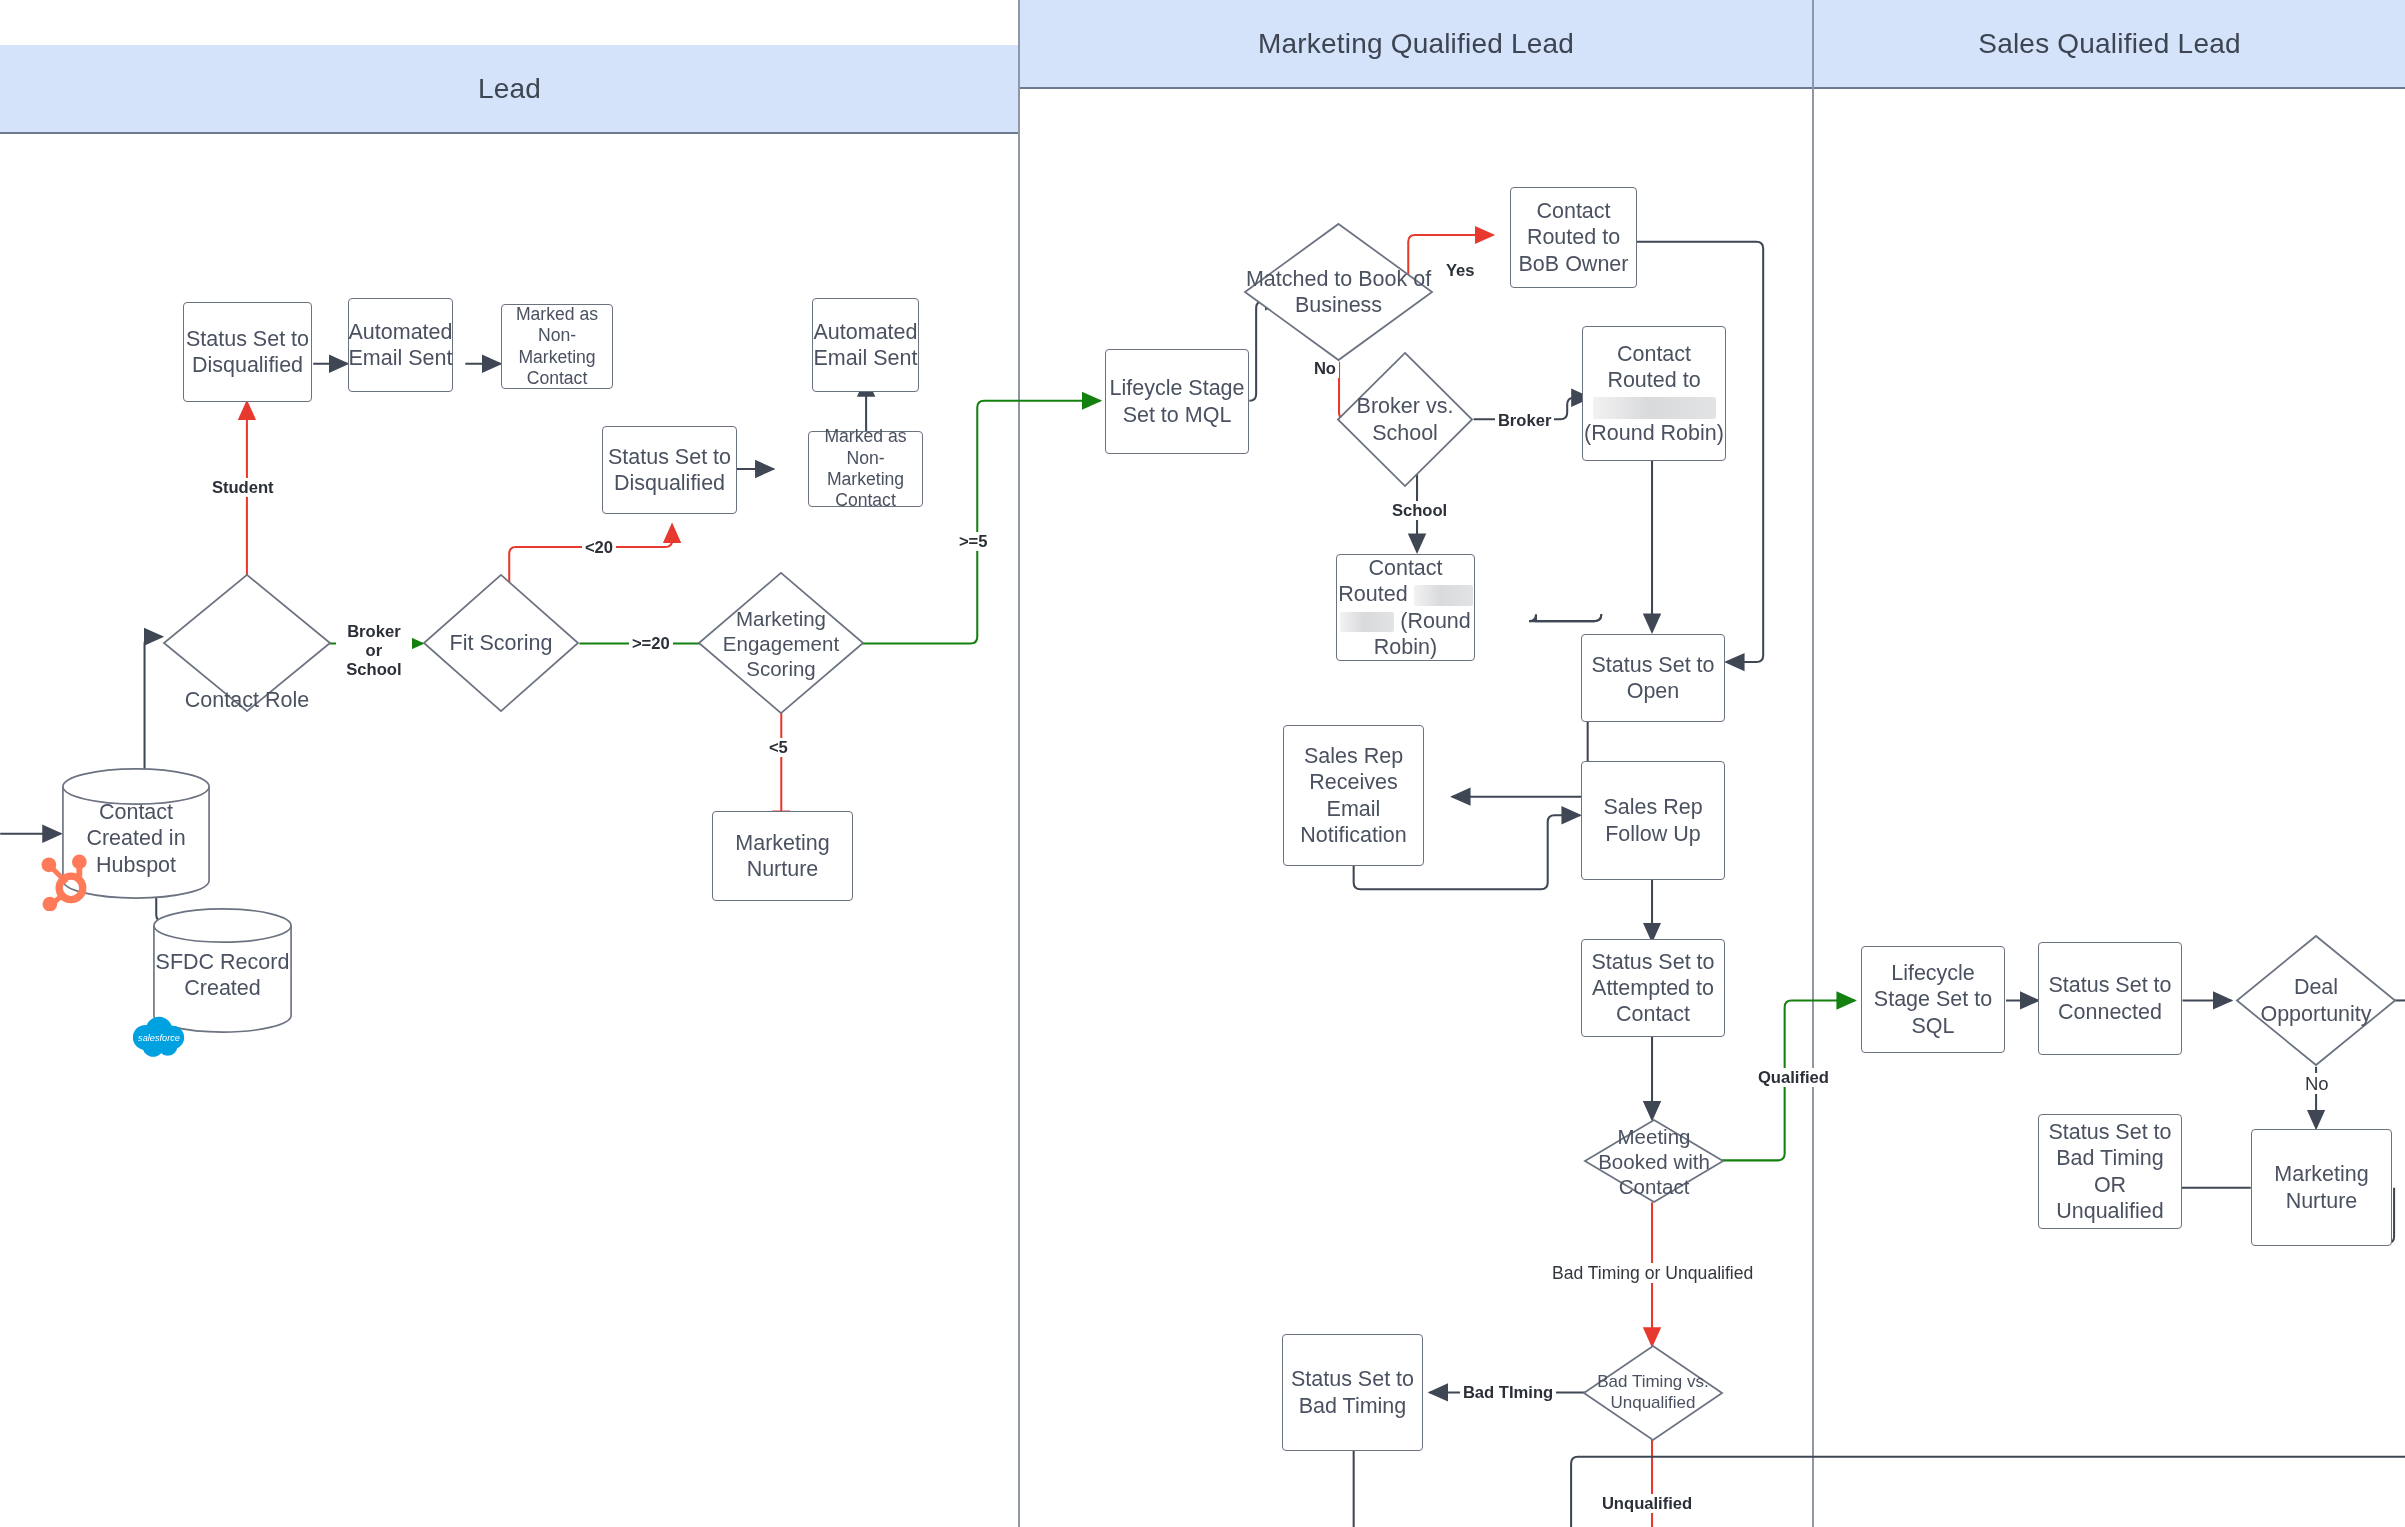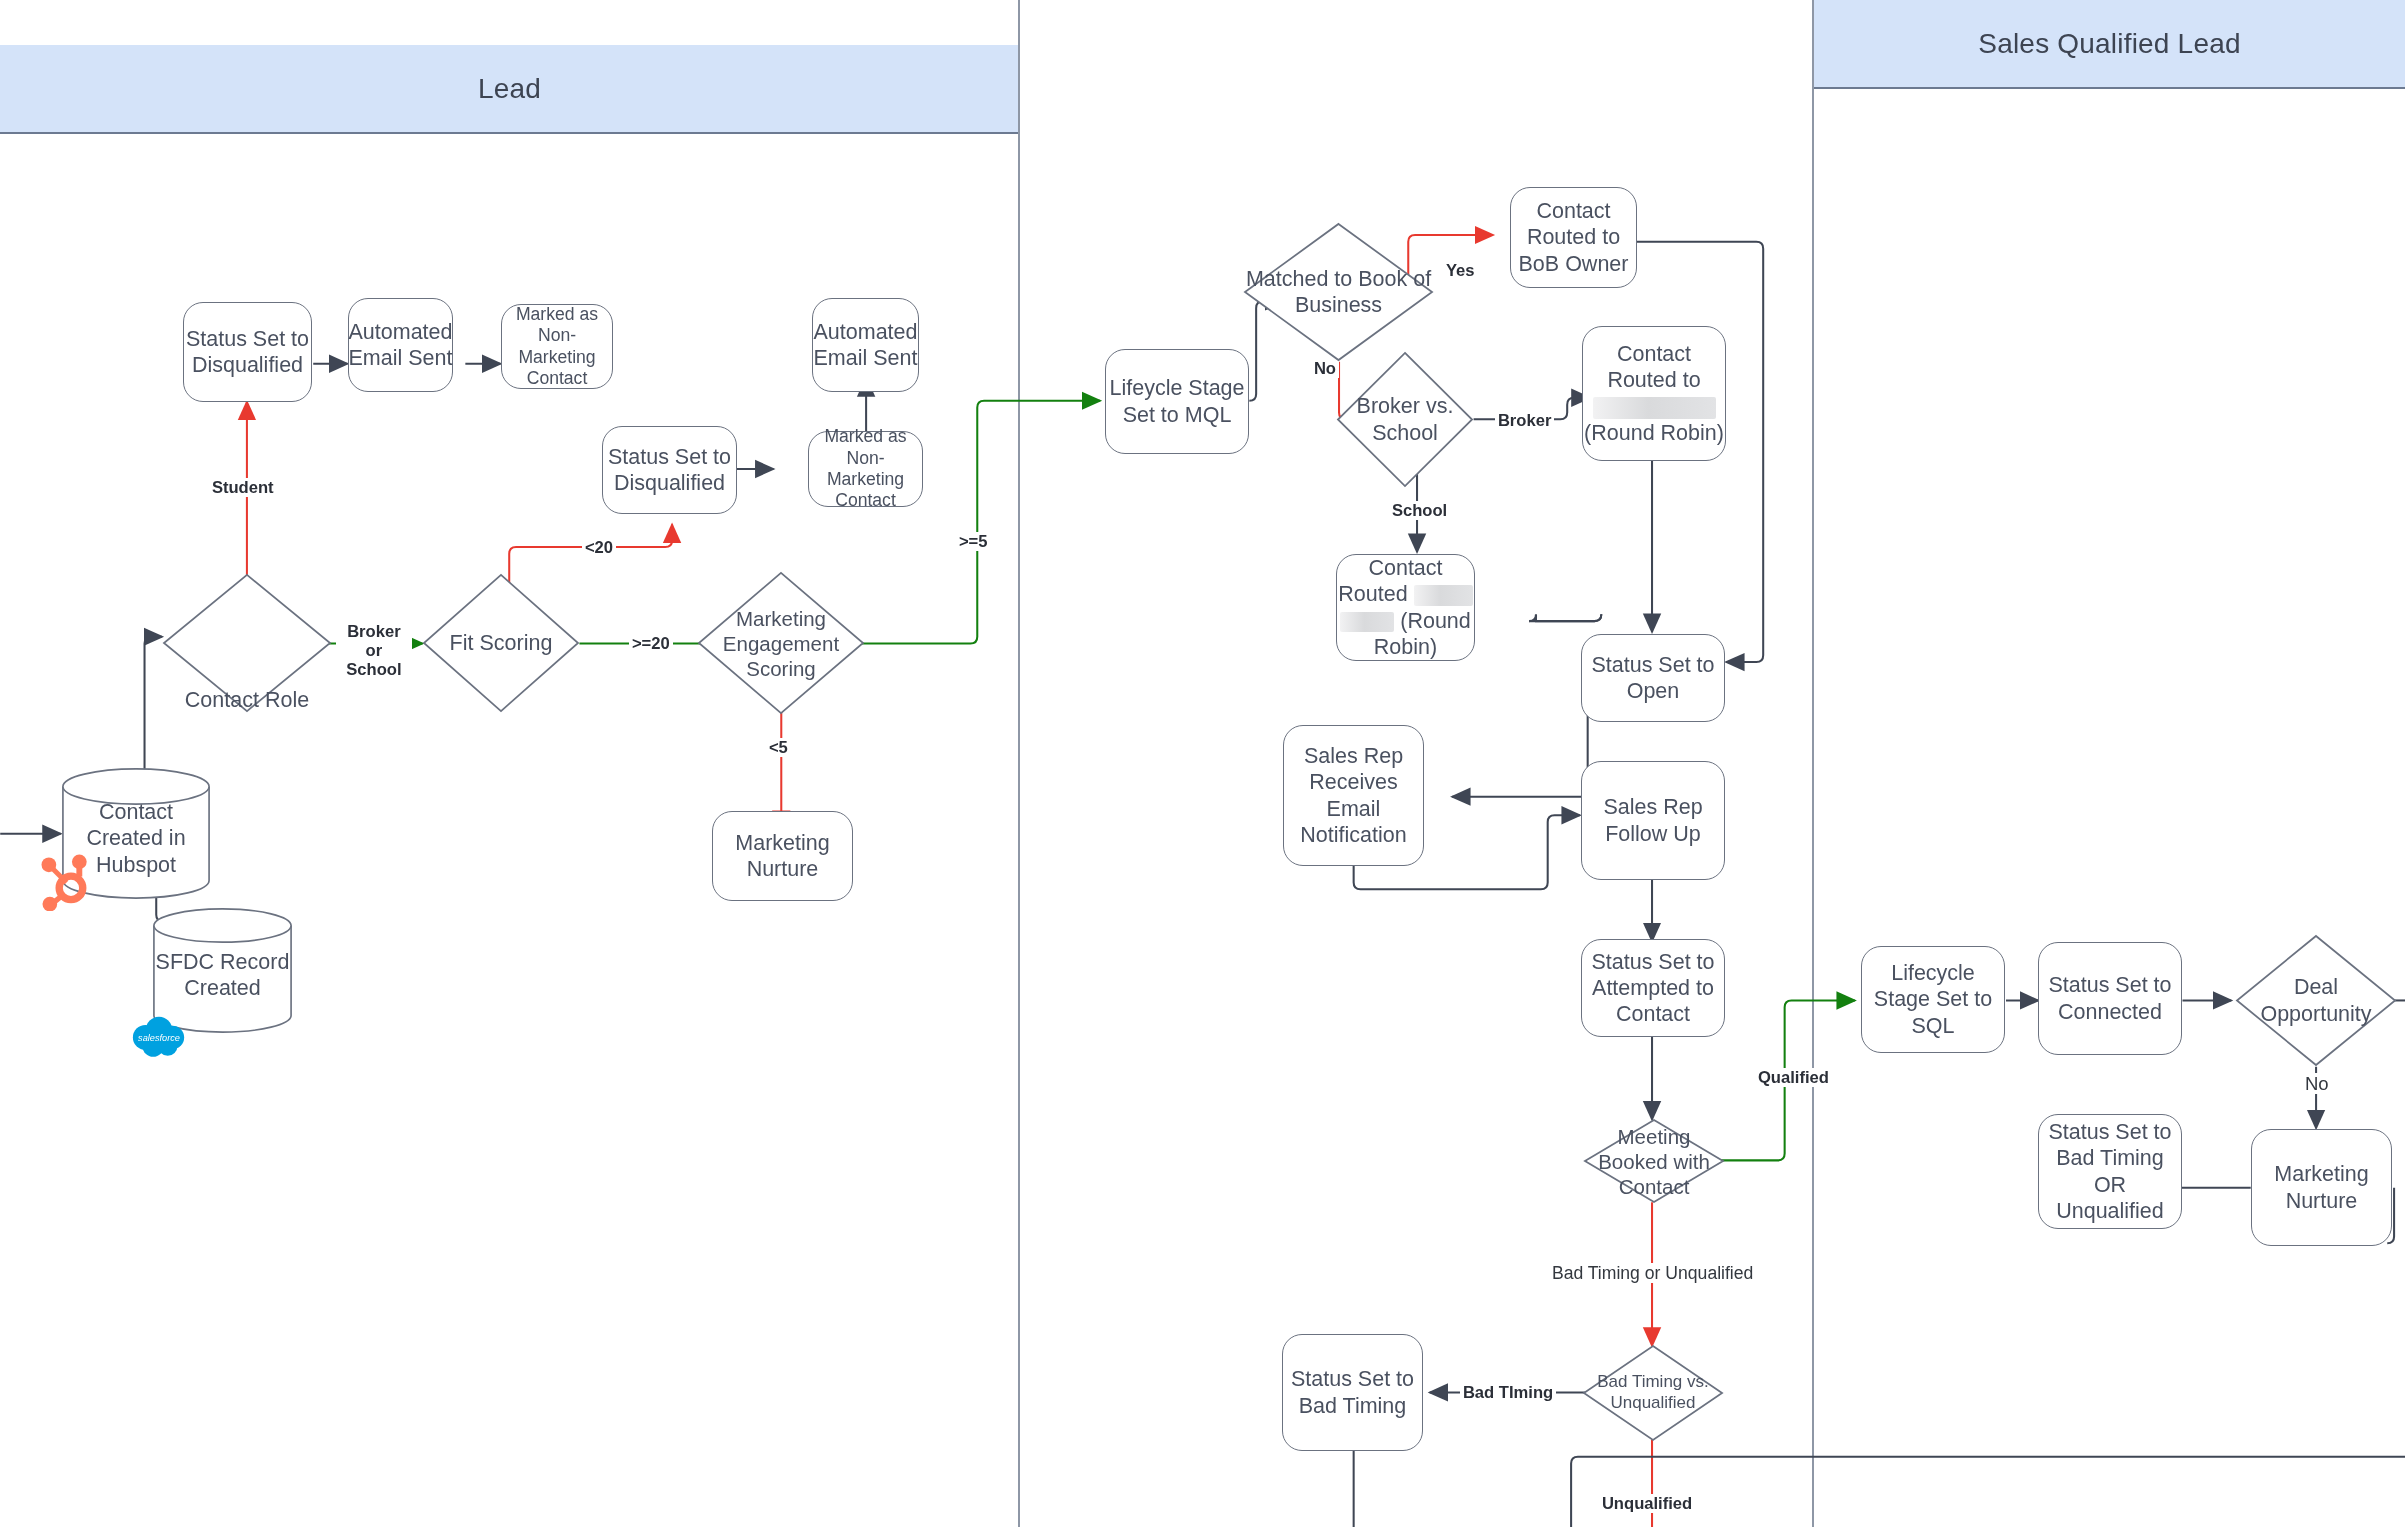--- a/index.html
+++ b/index.html
@@ -26,21 +26,21 @@
   }
 
   
   .node{
     position:absolute;box-sizing:border-box;
     display:flex;align-items:center;justify-content:center;
     text-align:center;color:#4a5160;line-height:1.22;
     font-size:21.5px;
   }
   .box{
-    background:#ffffff;border:1.6px solid #6b7280;border-radius:20px;
+    background:#ffffff;border:1.6px solid #6b7280;border-radius:4px;
   }
   .diamond{background:transparent;}
   .diamond .dlabel{position:relative;z-index:2;padding:0 2px;}
   .diamond svg{position:absolute;inset:0;width:100%;height:100%;z-index:1;}
 
   .cyl{position:absolute;}
   .cyl svg{position:absolute;inset:0;width:100%;height:100%;}
   .cyl .cyl-label{
     position:absolute;inset:0;display:flex;align-items:center;
     justify-content:center;text-align:center;color:#4a5160;font-size:21.5px;
@@ -65,20 +65,23 @@
   
   .badge{position:absolute;}
 </style>
 </head>
 <body>
 
 <div id="canvas">
 
   <div class="lane-header" style="left:0;width:1019px;margin-top:45px;">
     <span class="lane-title">Lead</span>
+  </div>
+  <div class="lane-header" style="left:1019px;width:794px;">
+    <span class="lane-title">Marketing Qualified Lead</span>
   </div>
   <div class="lane-header" style="left:1813px;width:593px;">
     <span class="lane-title">Sales Qualified Lead</span>
   </div>
 
   <div class="lane-divider" style="left:1018px;"></div>
   <div class="lane-divider" style="left:1812px;"></div>
 
   <svg width="2406" height="1527" style="position:absolute;left:0;top:0;pointer-events:none;" viewBox="0 0 2467 1566">
     <defs>

